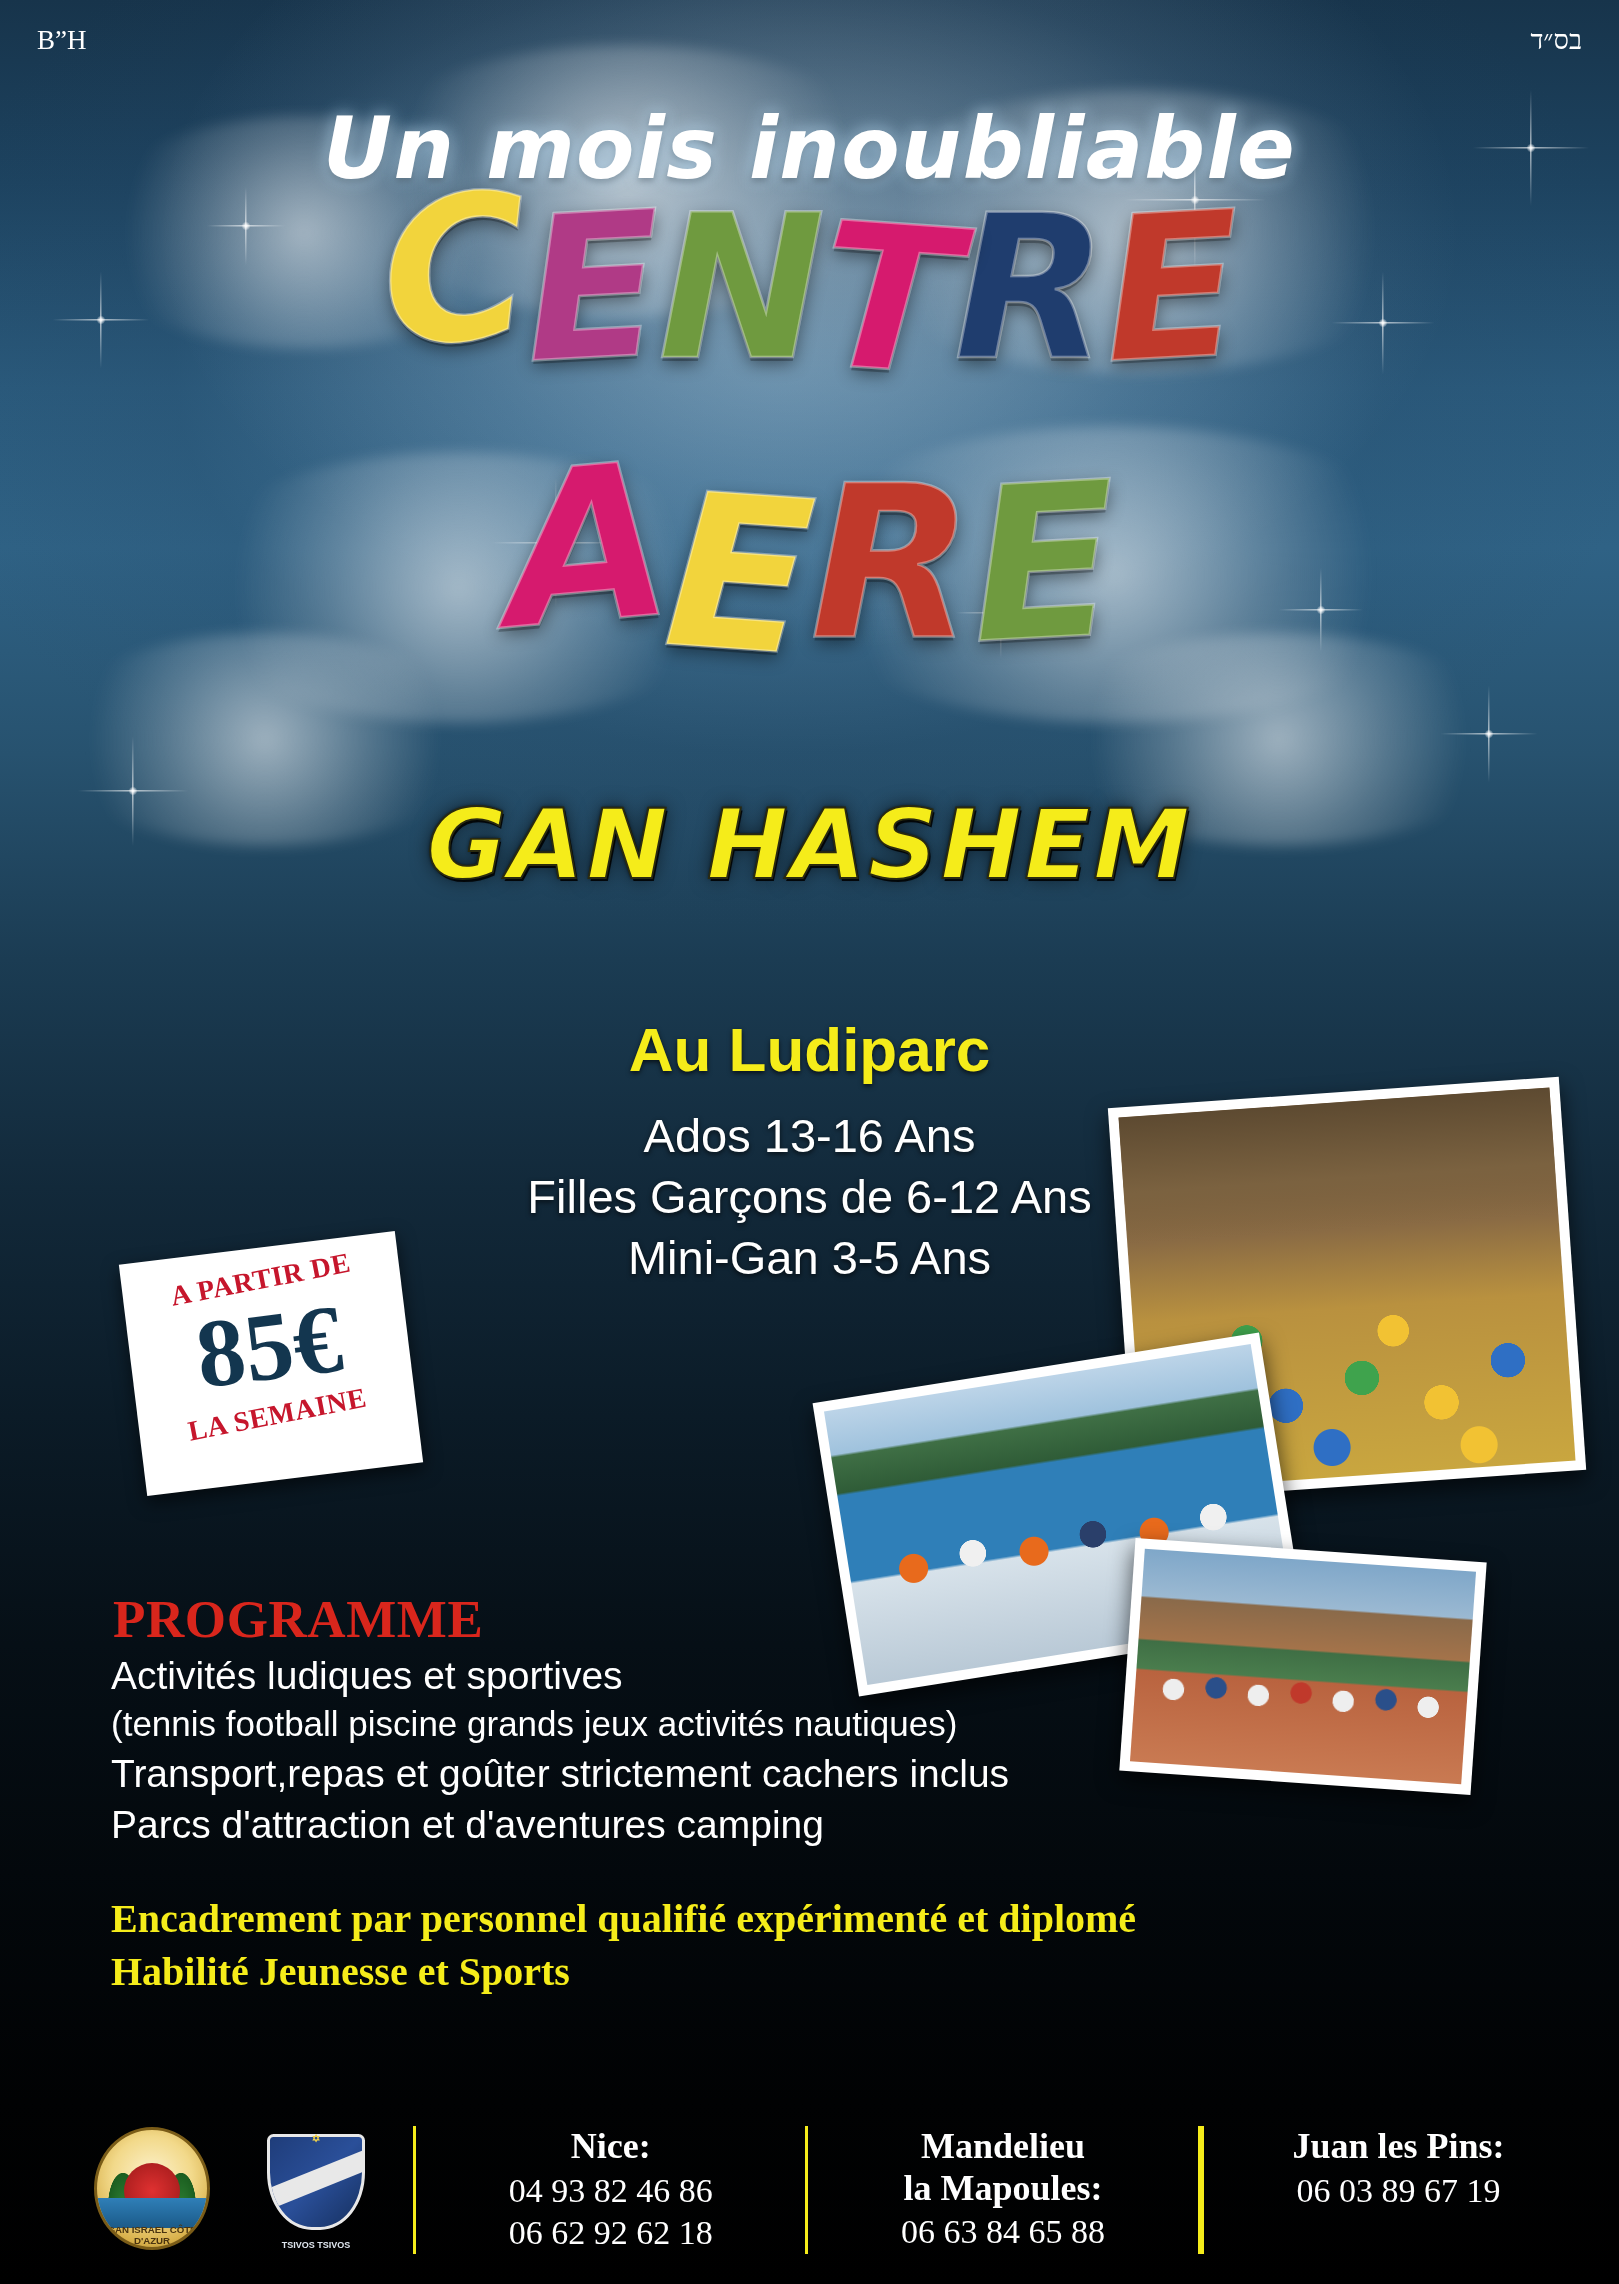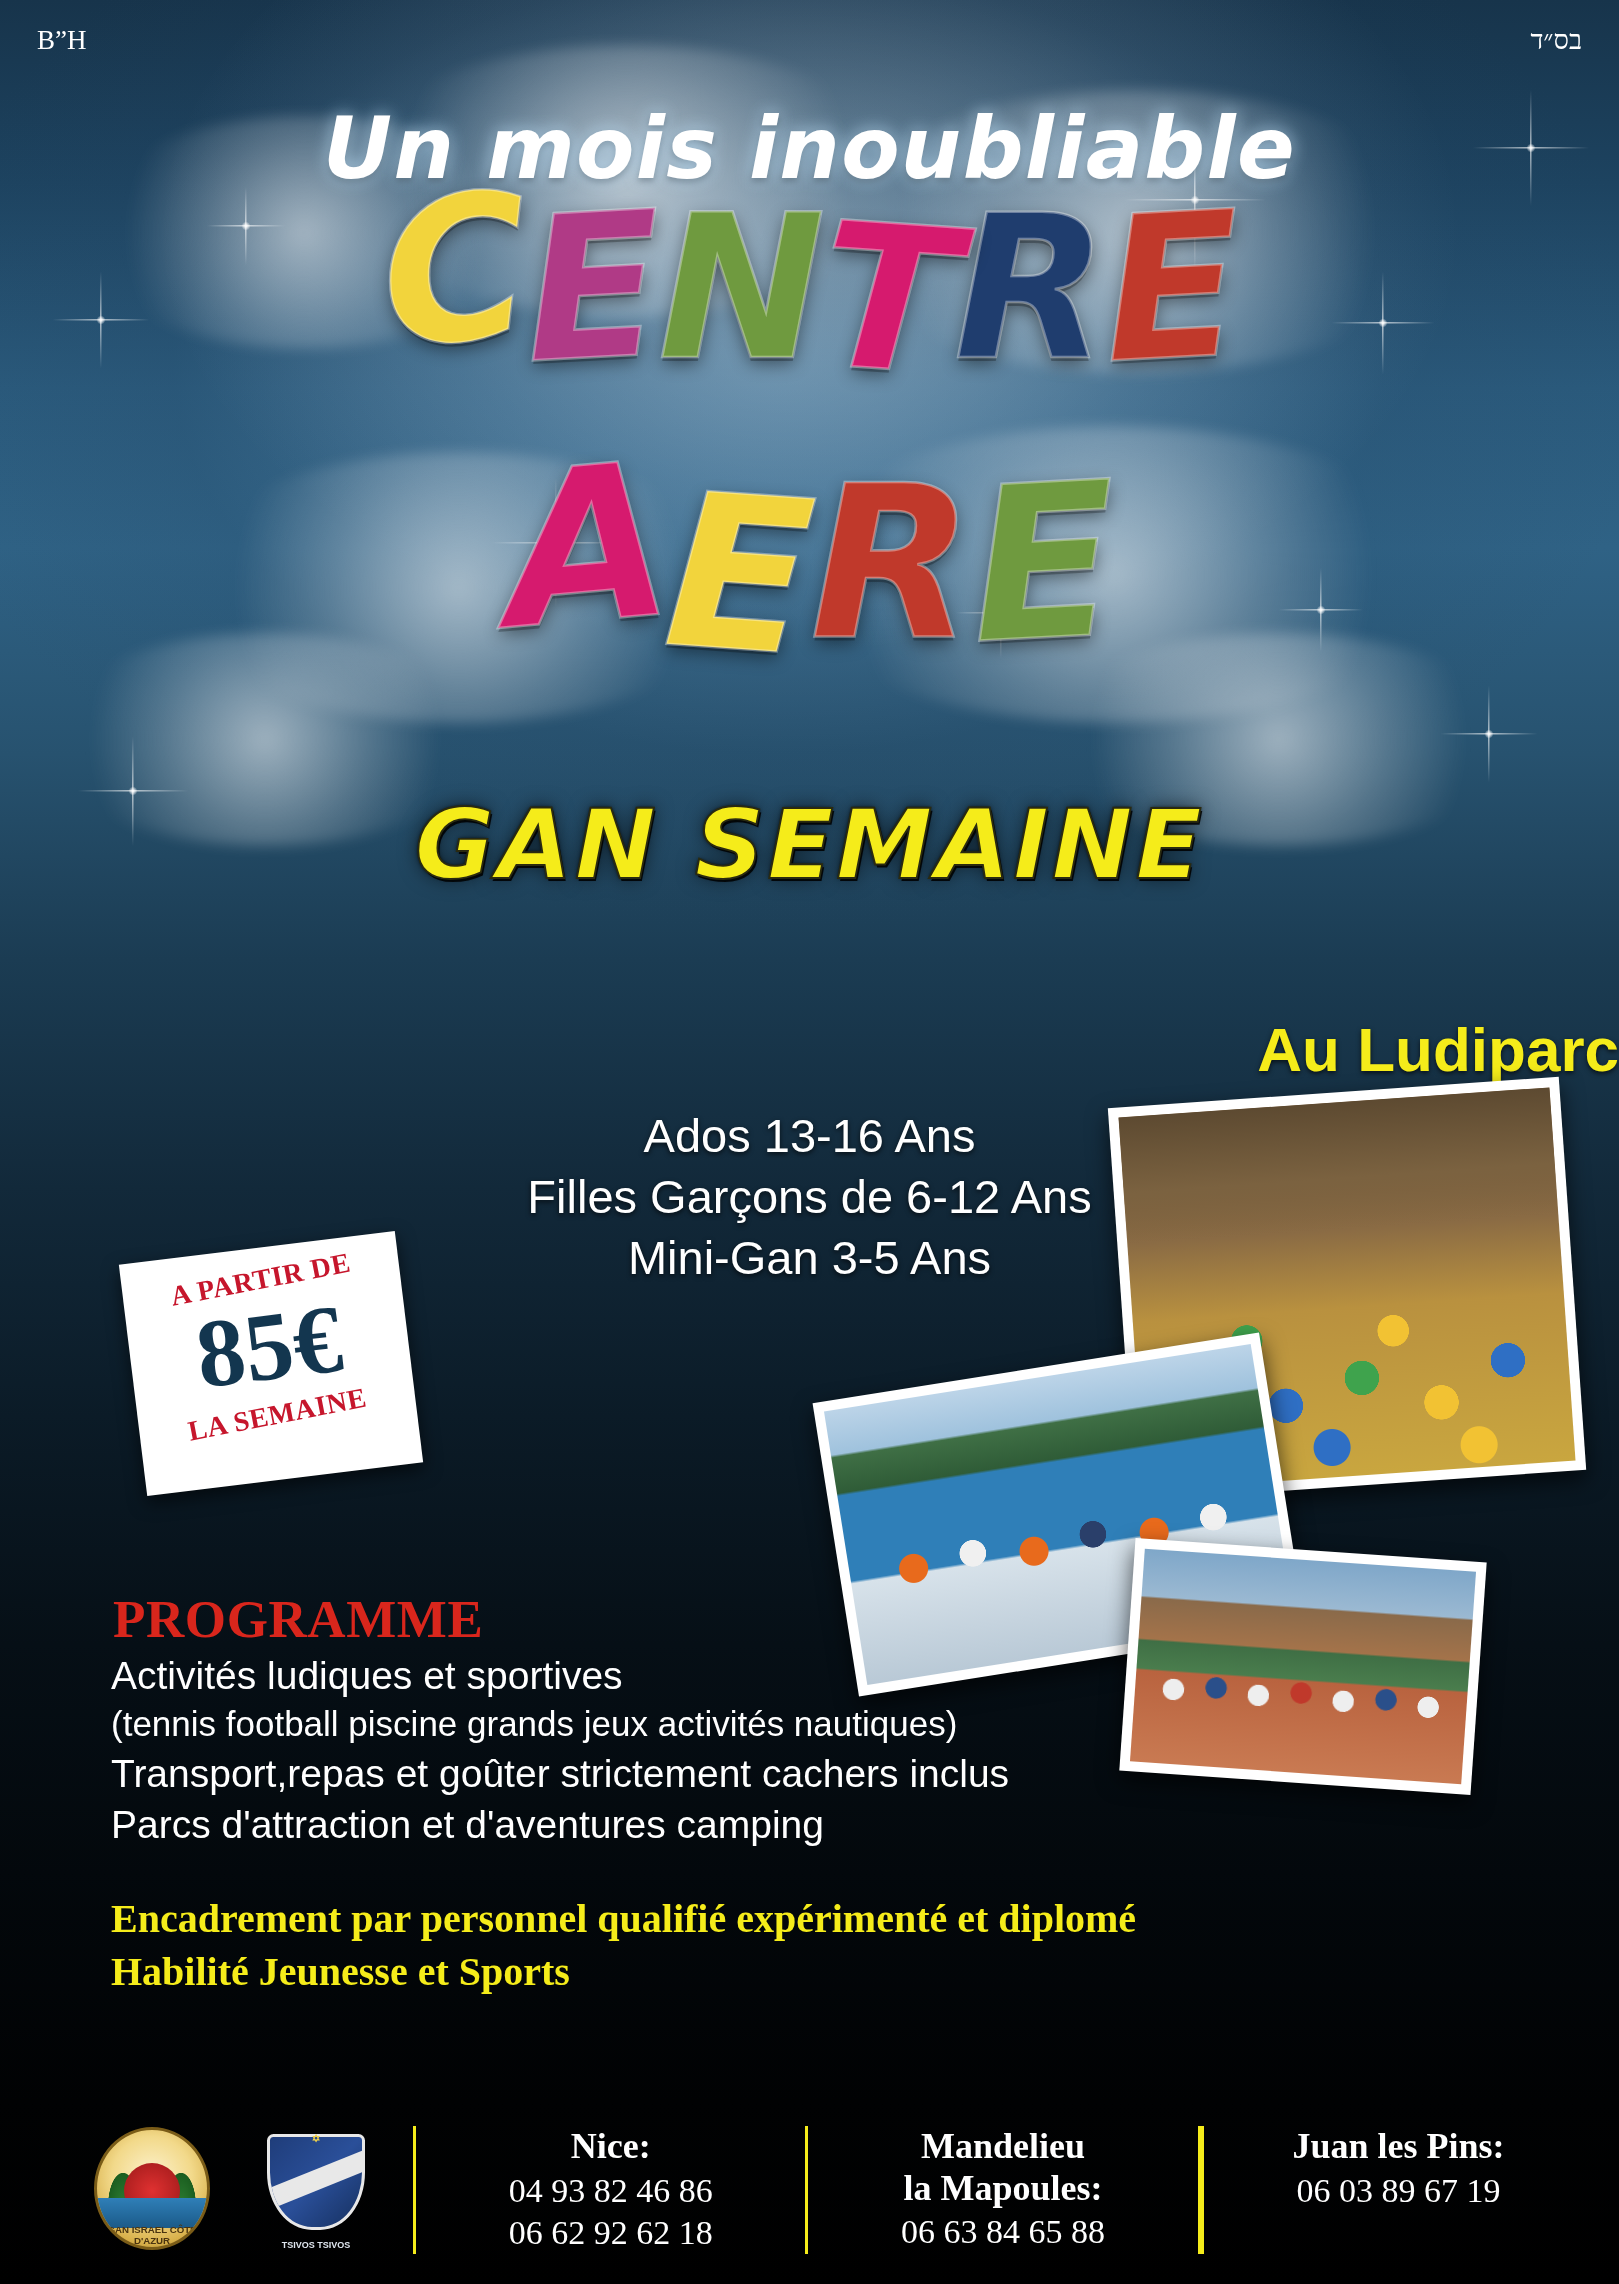--- a/index.html
+++ b/index.html
@@ -112,21 +112,21 @@
     font-size:97px;
     color:#f5ec1a;
     letter-spacing:2.6px;
     text-shadow:0 0 3.9px #000, 1.9px 2.6px 0 rgba(0,0,0,0.85), 0 0 19.4px rgba(0,0,0,0.6);
     -webkit-text-stroke:1.9px #2a2a10;
   }
 
   
   .ludi-title {
     position:absolute; top:1014px; left:0; width:100%;
-    text-align:right;
+    text-align:center;
     color:#f5ec1a;
     font-family:"Liberation Sans", sans-serif;
     font-weight:bold;
     font-size:62px;
     text-shadow:0 1.9px 5.2px rgba(0,0,0,0.7);
   }
   .ludi-lines {
     position:absolute; top:1105px; left:0; width:100%;
     text-align:center;
     color:#ffffff;
@@ -401,21 +401,21 @@
   <div class="headline">Un mois inoubliable</div>
 
   <div class="bigword" id="centre">
     <span class="lift" style="color:#f2d43c;">C</span><span class="tilt" style="color:#b03a86;">E</span><span style="color:#6f9a3f;">N</span><span class="drop" style="color:#d61a6e;">T</span><span style="color:#1f3d6e;">R</span><span class="tilt" style="color:#c0392b;">E</span>
   </div>
 
   <div class="bigword" id="aere">
     <span class="lift" style="color:#d61a6e;">A</span><span class="drop" style="color:#f2d43c;">E</span><span style="color:#c0392b;">R</span><span class="tilt" style="color:#6f9a3f;">E</span>
   </div>
 
-  <div class="ganisrael">GAN SEMAINE</div>
+  <div class="ganisrael">GAN HASHEM</div>
 
   <div class="ludi-title">Au Ludiparc</div>
   <div class="ludi-lines">
     <div>Ados 13-16 Ans</div>
     <div>Filles Garçons de 6-12 Ans</div>
     <div>Mini-Gan 3-5 Ans</div>
   </div>
 
   <div class="sticker">
     <div class="small-top">A PARTIR DE</div>

